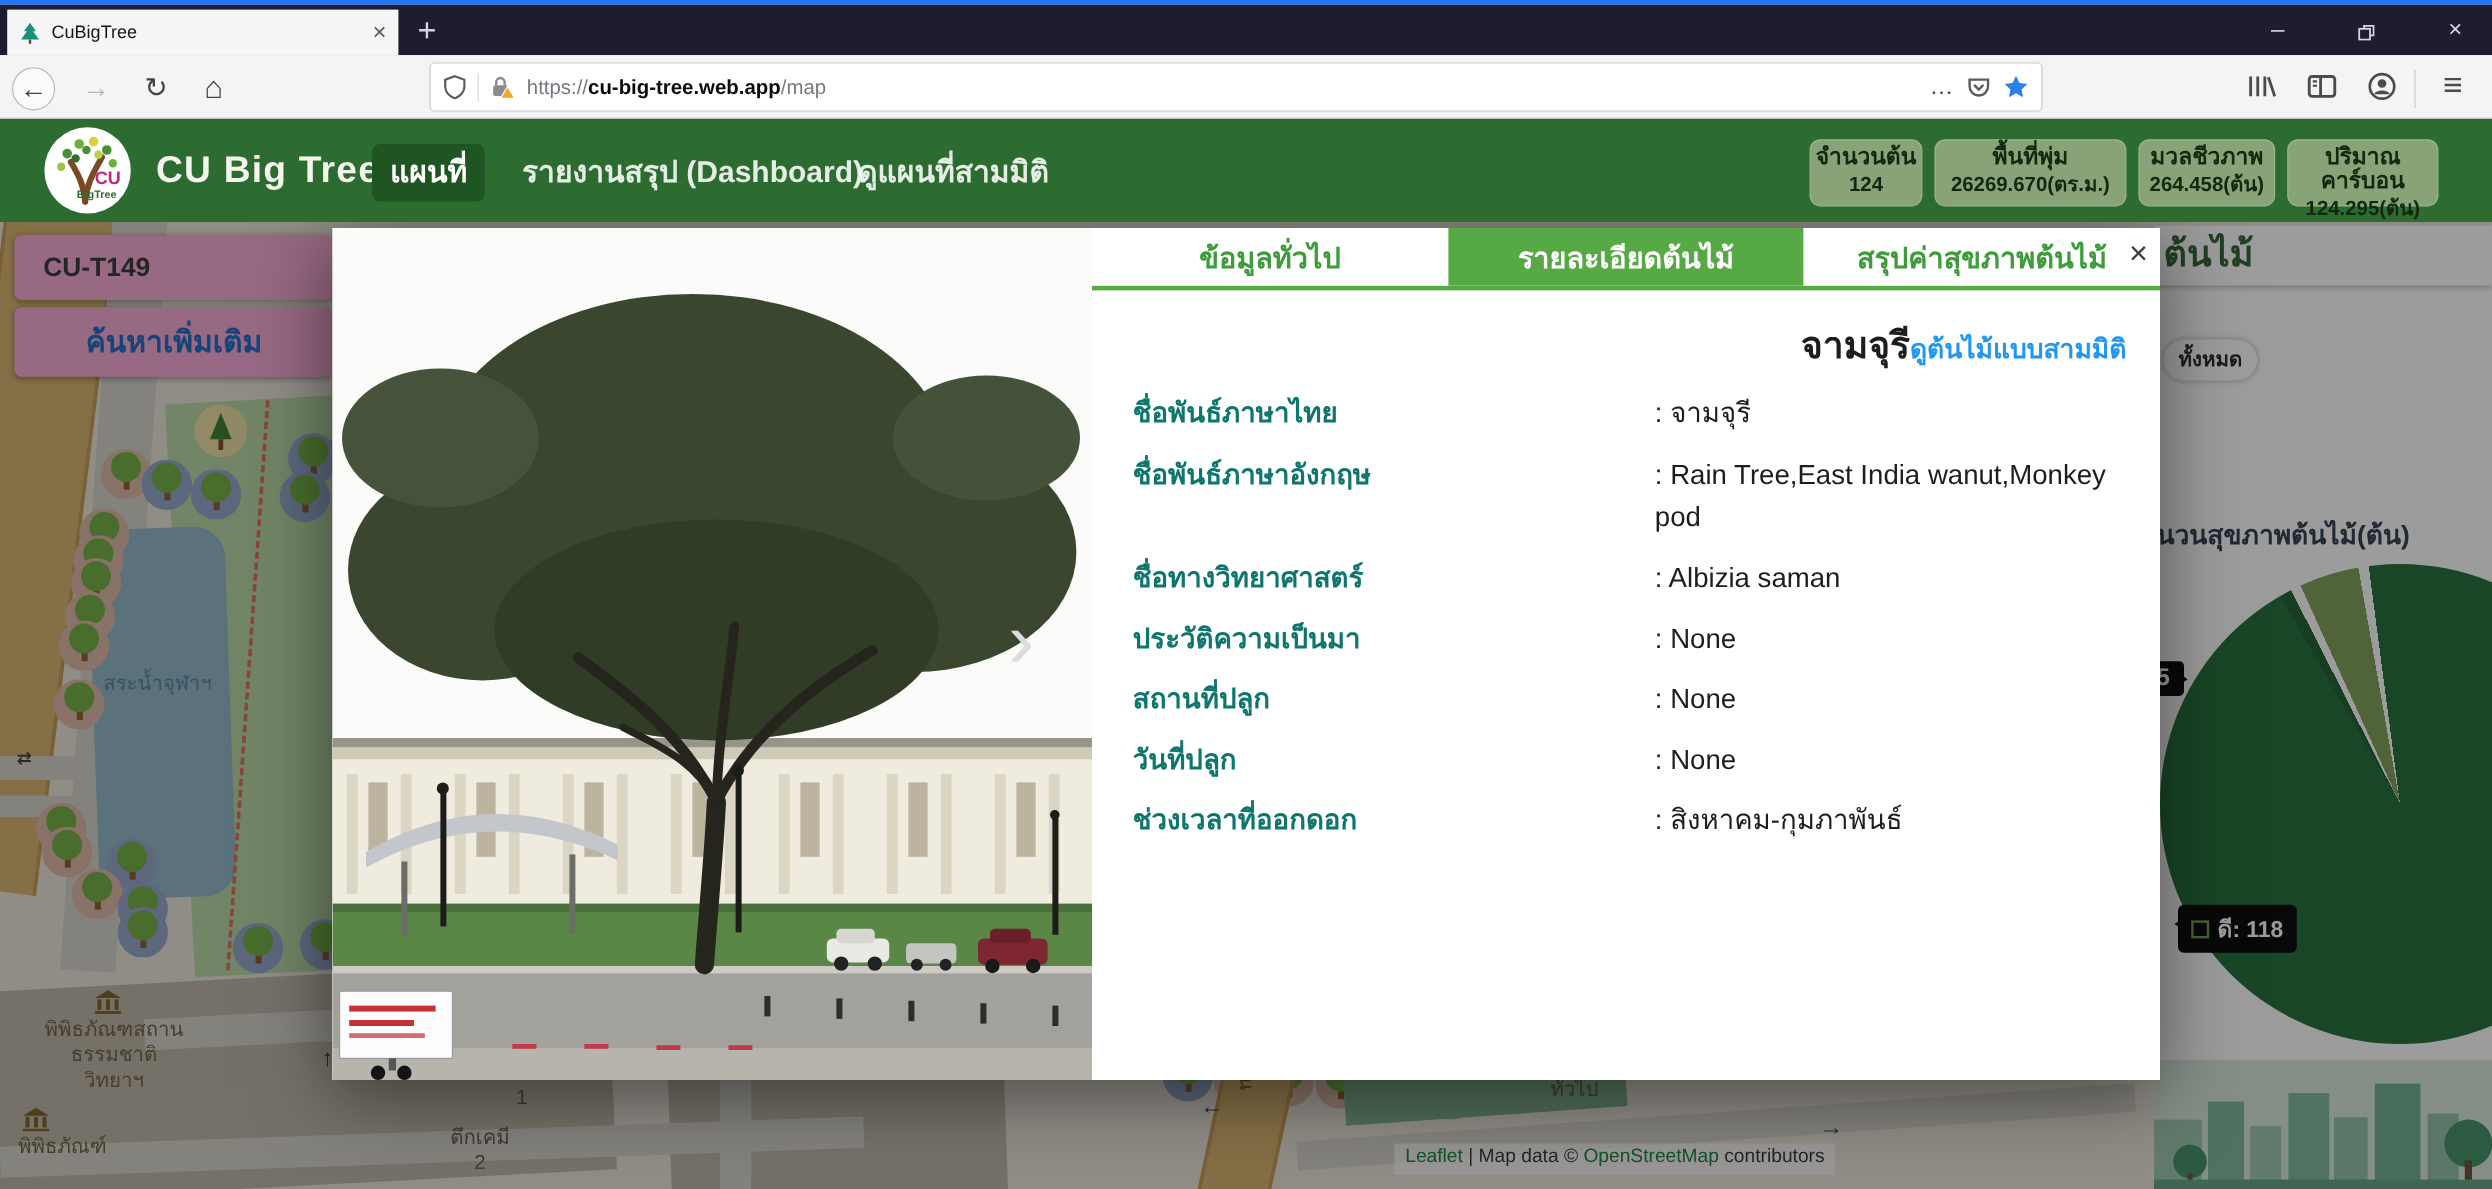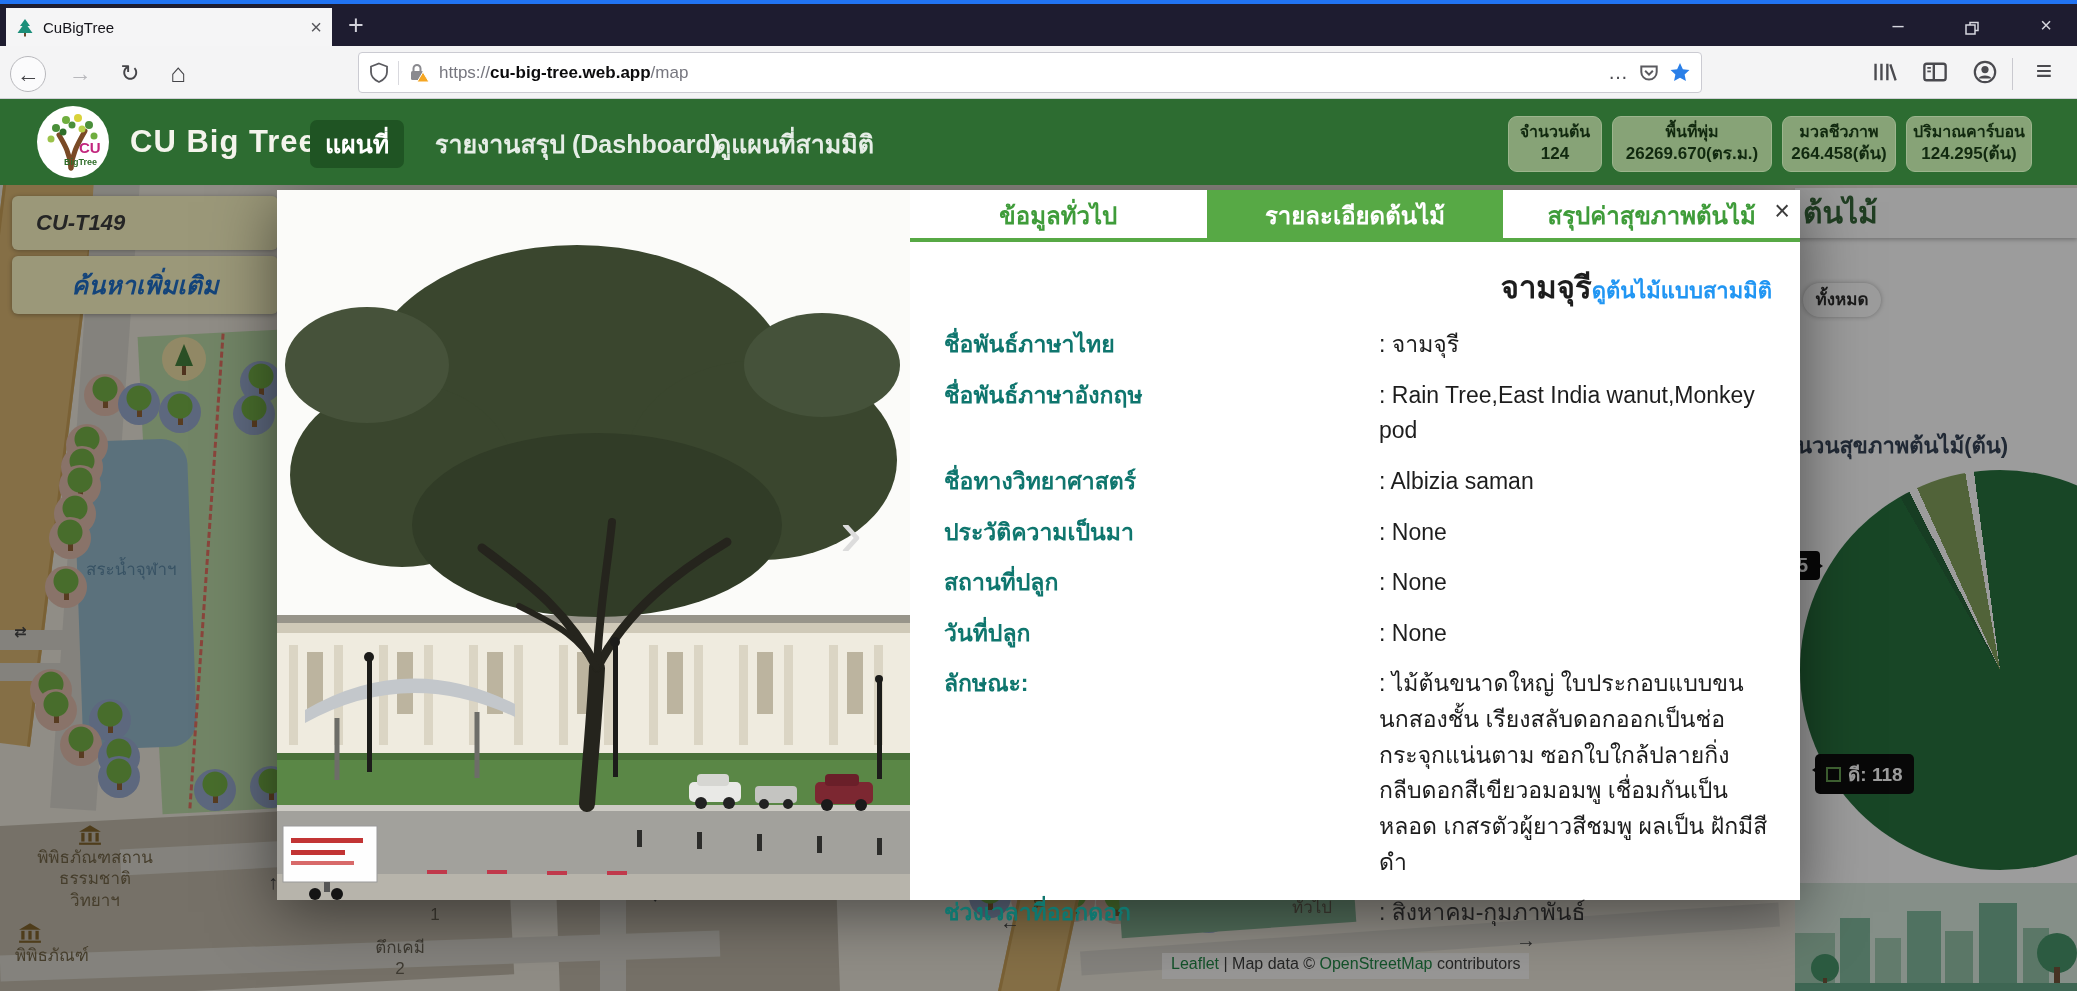--- a/index.html
+++ b/index.html
@@ -29,41 +29,41 @@
   #menuicon{font-size:28px;color:#4a4a4f;top:54px;}
   #tbsep{left:2012px;top:58px;width:1px;height:32px;background:#c9c9cf;}
 
   
   #appheader{left:0;top:99px;width:2077px;height:86px;background:#2d6c31;}
   #logo{left:36px;top:105px;}
   #brand{left:130px;top:124px;font-size:31px;font-weight:bold;color:#f4f4ec;letter-spacing:1px;}
   .hnav{top:120px;height:48px;line-height:48px;font-size:25px;color:rgba(255,255,255,.88);padding:0 15px;font-weight:bold;}
   .hnav.active{background:#1f5423;border-radius:7px;color:#fff;}
   .stat{top:116px;height:56px;background:#87a377;border:1px solid #9cb58d;border-radius:9px;color:#11290f;text-align:center;padding-top:5px;}
-  .stat .l{font-size:16px;font-weight:bold;line-height:20px;}
+  .stat .l{font-size:19px;font-weight:bold;line-height:20px;}
   .stat .v{font-size:17px;font-weight:bold;line-height:24px;}
 
   
   #viewport{left:0;top:185px;width:2077px;height:806px;background:#eae5d9;overflow:hidden;}
   .road{background:#d6d3ca;}
   .maplabel{color:#5f584a;font-size:17px;text-align:center;white-space:pre-line;line-height:1.25;}
   .tm{position:absolute;width:42px;height:42px;border-radius:50%;
       background:radial-gradient(circle at 50% 36%,#6faf3f 0 12px,rgba(0,0,0,0) 13px),
                  linear-gradient(#8a5a2b,#8a5a2b) no-repeat 50% 74%/5px 13px,
                  linear-gradient(var(--c),var(--c));--c:#93a5cc;}
   .tm.p{--c:#dfb9a8;}
   #pine{left:162px;top:152px;width:44px;height:44px;border-radius:50%;background:#eedfa2;}
   #pine:before{content:"";position:absolute;left:13px;top:7px;border-left:9px solid transparent;border-right:9px solid transparent;border-bottom:22px solid #3c7a33;}
   #pine:after{content:"";position:absolute;left:20px;top:29px;width:4px;height:9px;background:#7a4a26;}
   .arrow{color:#3c3c3c;font-size:20px;font-weight:bold;}
   #attribution{left:1162px;top:768px;height:26px;background:rgba(255,255,255,.7);padding:2px 9px;font-size:16px;color:#333;white-space:nowrap;}
   #attribution .lnk{color:#15803d;}
 
   
-  .lbox{left:12px;width:266px;background:#fef9c3;border-radius:6px;box-shadow:0 1px 5px rgba(0,0,0,.35);font-style:italic;}
+  .lbox{left:12px;width:266px;background:#f9a8d4;border-radius:6px;box-shadow:0 1px 5px rgba(0,0,0,.35);}
   #treeid{top:11px;height:54px;line-height:54px;padding-left:24px;font-size:22px;font-weight:600;color:#333;}
   #searchmore{top:71px;height:58px;line-height:58px;text-align:center;font-size:25px;font-weight:bold;color:#1668c4;}
 
   
   #rpanel{left:1795px;top:3px;width:282px;height:803px;background:#fff;}
   #rheader{left:0;top:0;width:282px;height:50px;background:#fff;box-shadow:0 2px 4px rgba(0,0,0,.25);font-size:30px;font-weight:bold;color:#2c5f2f;line-height:50px;padding-left:8px;}
   #pillall{left:8px;top:95px;width:78px;height:34px;border-radius:17px;background:#fff;box-shadow:0 0 5px rgba(0,0,0,.3);text-align:center;line-height:34px;font-size:17px;font-weight:bold;color:#222;}
   #charttitle{left:2px;top:240px;font-size:22px;font-weight:bold;color:#2b3a4e;white-space:nowrap;}
   #pie{left:5px;top:282px;width:400px;height:400px;border-radius:50%;
        background:conic-gradient(from 330deg,#1a5c2f 0deg 3deg,#ffffff 3deg 5.5deg,#7e9d55 5.5deg 20deg,#ffffff 20deg 22.5deg,#1c6b35 22.5deg 360deg);}
@@ -456,24 +456,20 @@
             </div>
           <div class="frow">
               <span class="fl">สถานที่ปลูก</span>
               <span class="fv">: None</span>
             </div>
           <div class="frow">
               <span class="fl">วันที่ปลูก</span>
               <span class="fv">: None</span>
             </div>
           <div class="frow">
-              <span class="fl">ลักษณะ:</span>
-              <span class="fv">: ไม้ต้นขนาดใหญ่ ใบประกอบแบบขนนกสองชั้น เรียงสลับดอกออกเป็นช่อกระจุกแน่นตาม ซอกใบใกล้ปลายกิ่ง กลีบดอกสีเขียวอมอมพู เชื่อมกันเป็นหลอด เกสรตัวผู้ยาวสีชมพู ผลเป็น ฝักมีสีดำ</span>
-            </div>
-          <div class="frow">
               <span class="fl">ช่วงเวลาที่ออกดอก</span>
               <span class="fv">: สิงหาคม-กุมภาพันธ์</span>
             </div>
         </div>
       </div>
     </div>
 
   </div>
 </div>
 

